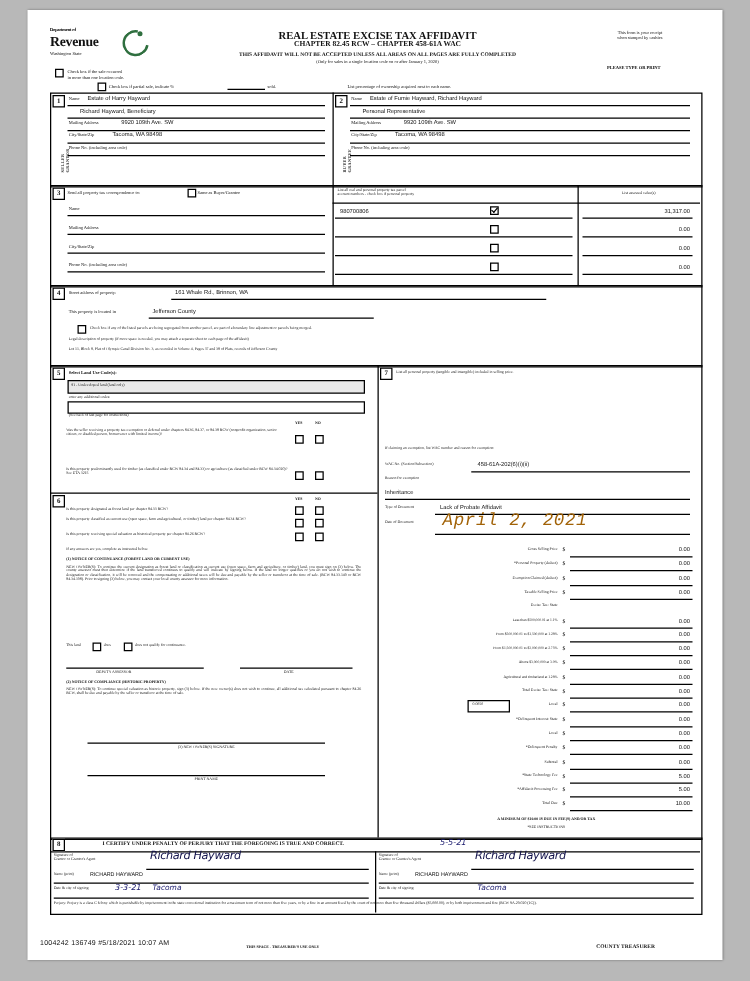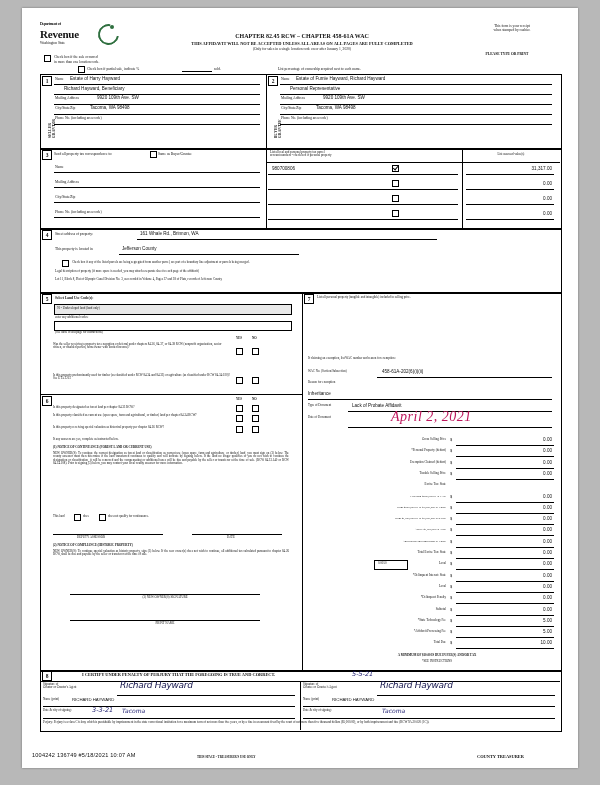--- a/index.html
+++ b/index.html
@@ -44,26 +44,25 @@
     color:#1a1a6e;
   }
   .sig{
     font-family:"DejaVu Sans", sans-serif;
     font-style:italic;
     color:#12124a;
     font-size:9px;
     letter-spacing:-.3px;
   }
   .bigdate{
-    font-family:Liberation Serif, serif;
+    font-family:Liberation Mono, monospace;
     font-style:italic;
-    color:#be185d;
+    color:#a16207;
     font-size:14px;
     letter-spacing:.5px;
-    margin-left:37px;
   }
   .logoswirl{
     position:absolute;width:17px;height:17px;border-radius:50%;
     border:2.5px solid #2f6f3f;border-right-color:transparent;
     transform:rotate(-35deg);
   }
   .dot{position:absolute;width:4px;height:4px;border-radius:50%;background:#2f6f3f;}
   .amt{position:absolute;font-size:4.6px;font-family:"Liberation Sans",sans-serif;text-align:right;}
   .dollar{position:absolute;font-size:4.4px;}
   .footline{position:absolute;font-size:5.6px;font-family:"Liberation Sans",sans-serif;letter-spacing:.2px;}
@@ -81,20 +80,21 @@
 
   <div class="abs" style="left:18px;top:14px;">
     <div class="abs tiny" style="left:0;top:0;width:60px;">Department of</div>
     <div class="abs b" style="left:0;top:6px;font-size:11px;letter-spacing:-.2px;">Revenue</div>
     <div class="logoswirl" style="left:58px;top:2px;"></div>
     <div class="dot" style="left:70px;top:3px;"></div>
     <div class="abs tiny" style="left:0;top:19px;width:70px;">Washington State</div>
   </div>
   <div class="abs tiny" style="left:18px;top:14px;">Department of</div>
 
+  <div class="abs ctr b" style="left:130px;top:15px;width:300px;font-size:8.5px;">REAL ESTATE EXCISE TAX AFFIDAVIT</div>
   <div class="abs ctr b" style="left:130px;top:25px;width:300px;font-size:6px;">CHAPTER 82.45 RCW – CHAPTER 458-61A WAC</div>
   <div class="abs ctr b" style="left:95px;top:33px;width:370px;font-size:4.4px;">THIS AFFIDAVIT WILL NOT BE ACCEPTED UNLESS ALL AREAS ON ALL PAGES ARE FULLY COMPLETED</div>
   <div class="abs ctr" style="left:130px;top:39px;width:300px;font-size:3.6px;">(Only for sales in a single location code on or after January 1, 2020)</div>
 
   <div class="abs tiny ctr" style="left:440px;top:16px;width:100px;white-space:pre-line;">This form is your receipt
 when stamped by cashier.</div>
 
   <div class="cb" style="left:22px;top:47px;"></div>
   <div class="abs tiny" style="left:32px;top:47px;">Check box if the sale occurred</div>
   <div class="abs tiny" style="left:32px;top:52px;">in more than one location code.</div>

